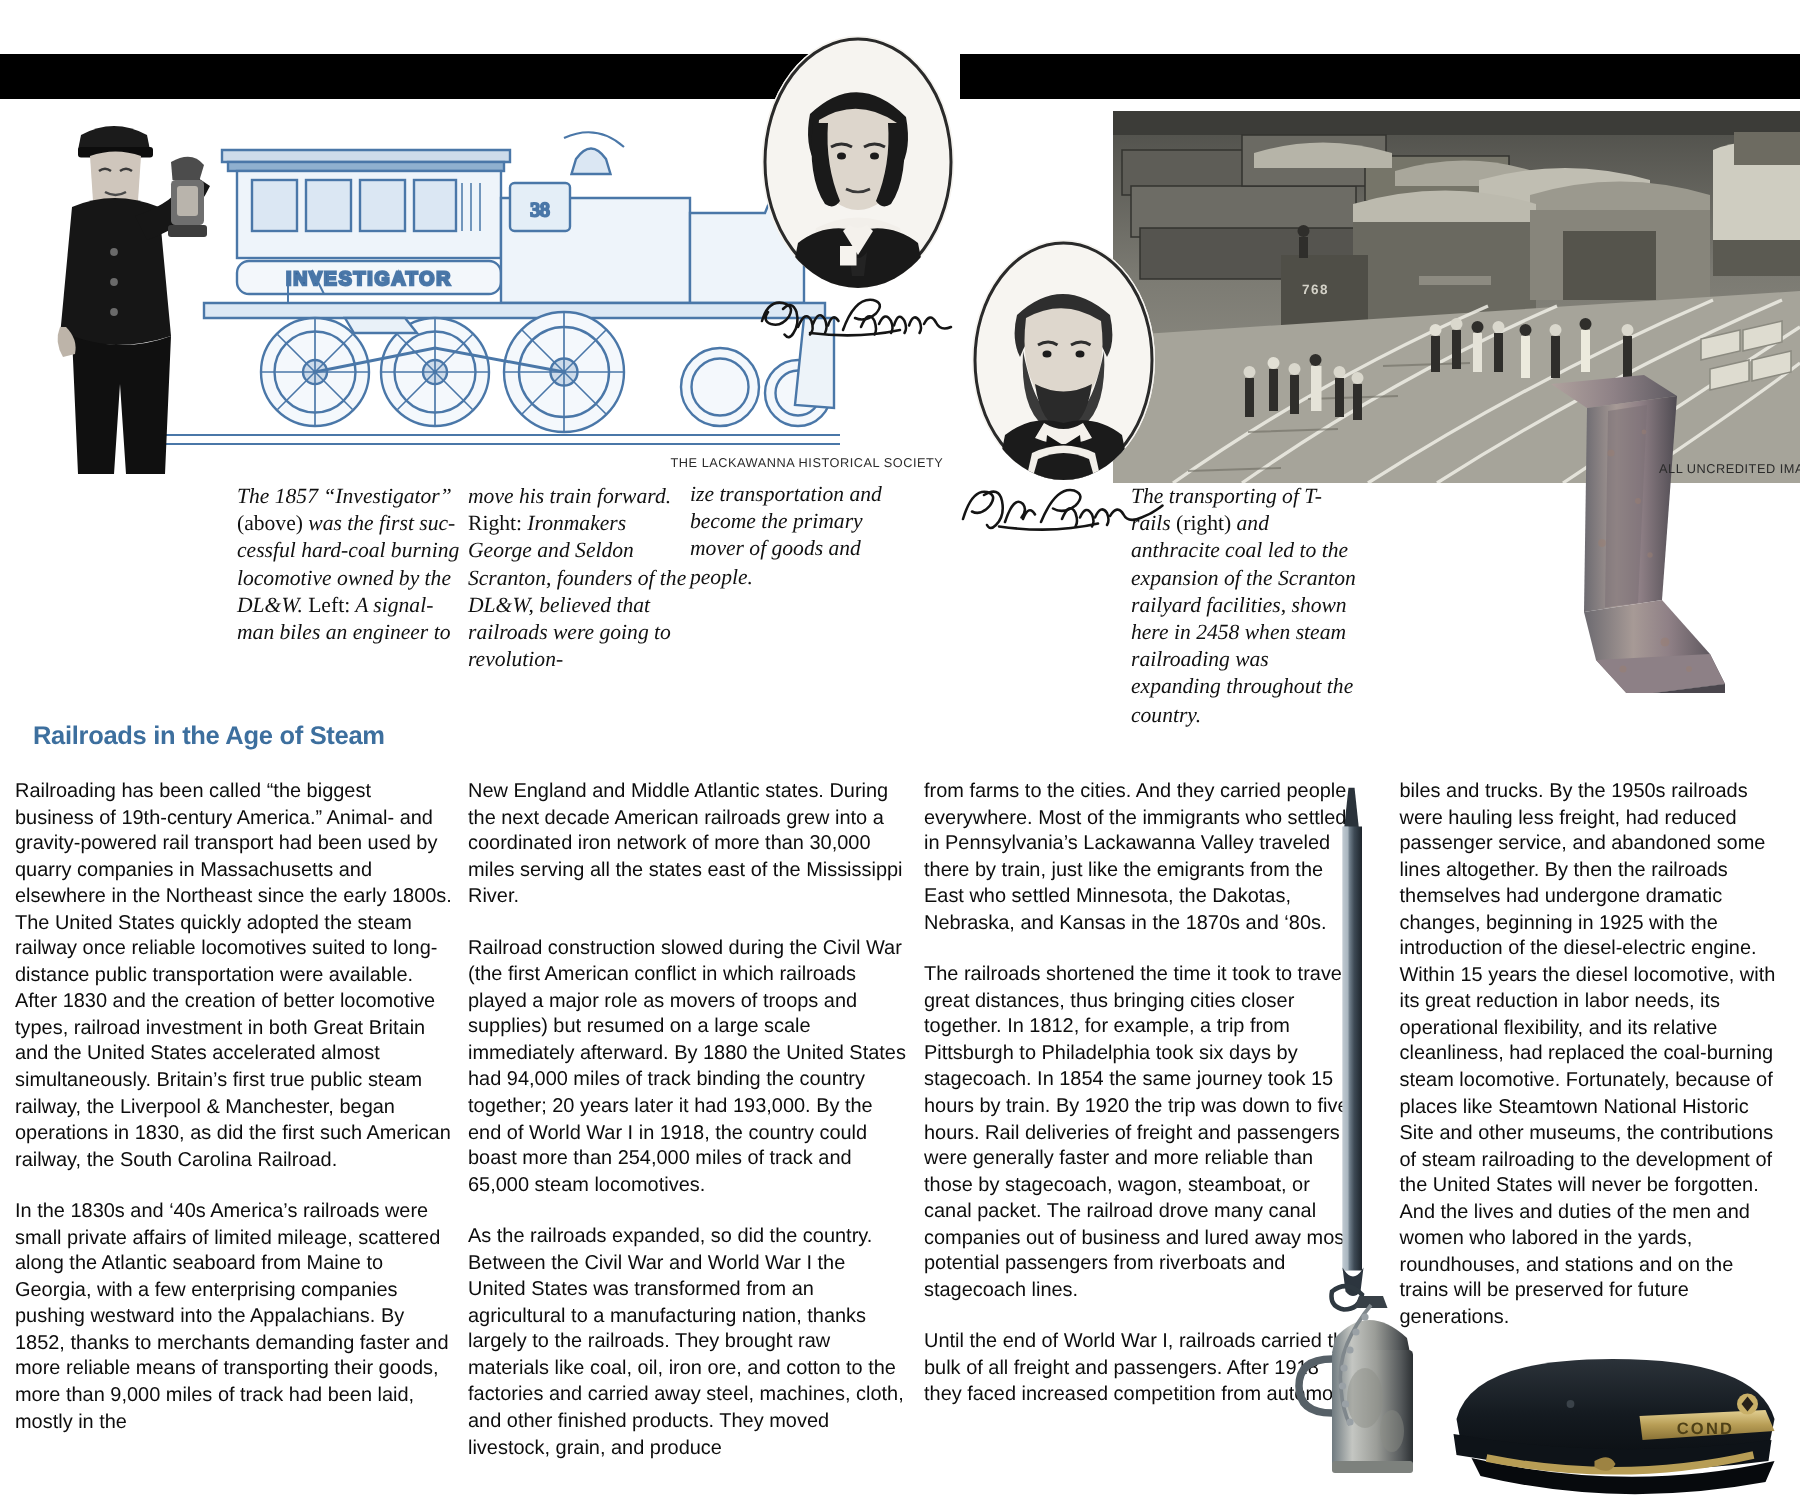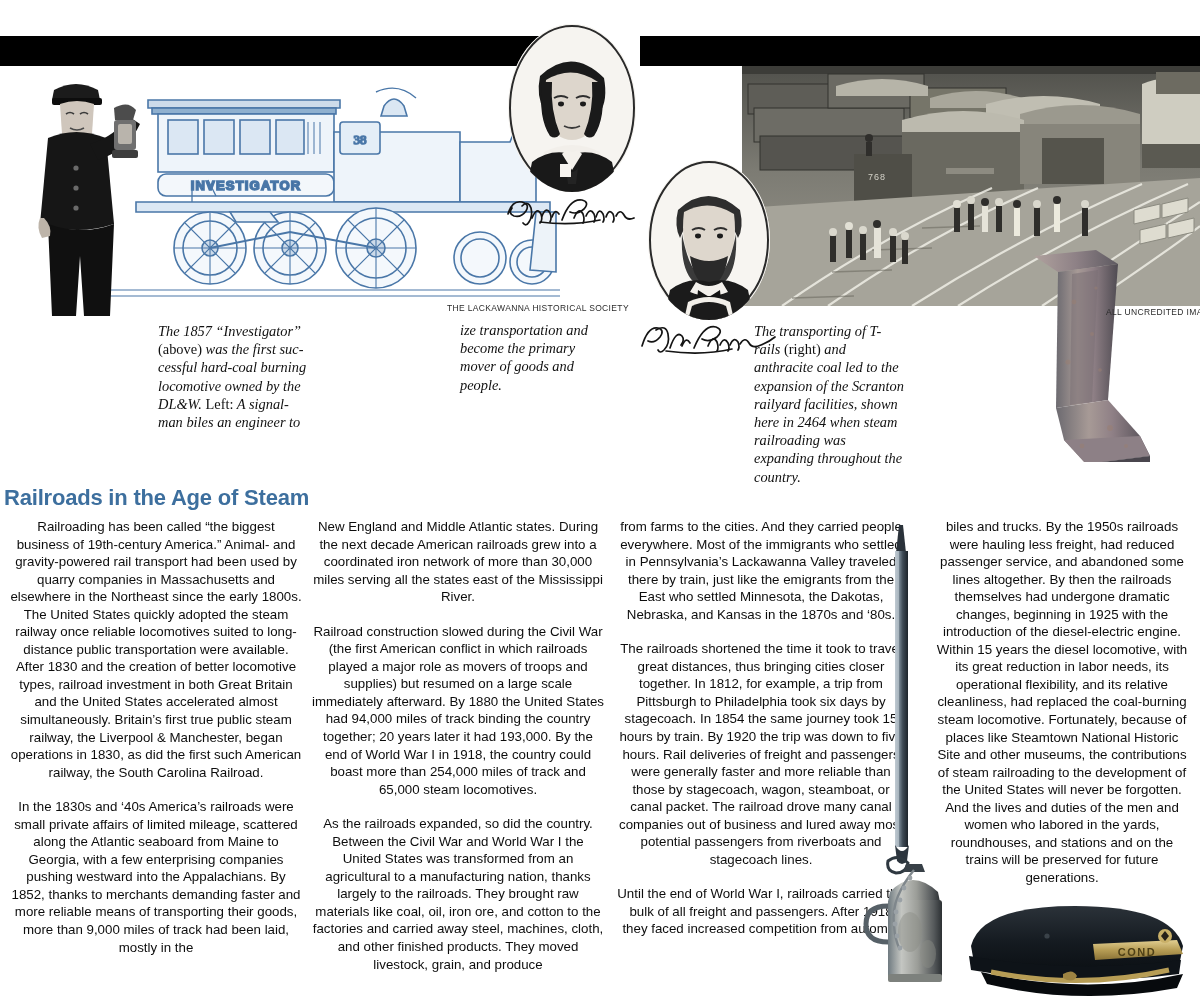--- a/index.html
+++ b/index.html
@@ -54,22 +54,22 @@
     font-family:"Liberation Serif", serif;
     font-style:italic;
     color:#1a1a1a;
   }
   #sig-george { left:500px; top:192px; width:150px; height:36px; }
   #sig-seldon { left:636px; top:320px; width:150px; height:36px; }
   .signature svg { width:100%; height:100%; display:block; }
 
   
   #railyard {
-    position:absolute; left:742px; top:58px; width:458px; height:248px;
-    z-index:2; overflow:hidden; background:#1d4ed8;
+    position:absolute; left:742px; top:74px; width:458px; height:248px;
+    z-index:2; overflow:hidden; background:#1d4ed8;font-weight:bold;
   }
   #railyard svg { width:100%; height:100%; display:block; }
 
   
   #t-rail {
     position:absolute; left:1000px; top:250px; width:180px; height:215px;
     z-index:6;
   }
   #t-rail svg { width:100%; height:100%; display:block; }
 
@@ -95,36 +95,36 @@
   }
   .cap i { }
   .cap span.rom { font-style:normal;text-align:right; }
   #cap-a { left:158px; top:4px; width:150px; font-style:italic; }
   #cap-b { left:312px; top:4px; width:150px; font-style:italic; }
   #cap-c { left:460px; top:3px; width:132px; font-style:italic; }
   #cap-d { left:754px; top:4px; width:150px; font-style:italic; }
 
   
   #headline {
-    position:absolute; left:4px; top:470px; z-index:9;
+    position:absolute; left:22px; top:470px; z-index:9;
     font-family:"Liberation Sans", sans-serif;
-    font-weight:bold; font-size:22px; letter-spacing:-.2px;
+    font-weight:bold; font-size:17px; letter-spacing:-.2px;
     color:#3d6f9e;
   }
 
   
   #body-cols {
     position:absolute; left:0; top:518px; width:1200px; height:484px; z-index:8;
   }
   .col {
     position:absolute; top:0;
     font-family:"Liberation Sans", sans-serif;
     font-size:13.3px; line-height:17.55px;
     color:#0d0d0d;
-    text-align:center;
+    text-align:left;
   }
   .col p { margin:0 0 17px 0; }
   #col-1 { left:10px; width:292px; }
   #col-2 { left:312px; width:292px; }
   #col-3 { left:616px; width:290px; }
   #col-4 { left:933px; width:258px; }
 
   
   #oilcan {
     position:absolute; left:862px; top:862px; width:108px; height:140px; z-index:12;
@@ -496,23 +496,26 @@
   </div>
 
   <div class="credit" id="credit-lhs">THE LACKAWANNA HISTORICAL SOCIETY</div>
   <div class="credit" id="credit-nps">ALL UNCREDITED IMAGES NPS</div>
 </div>
 
 <div id="captions">
   <div class="cap" id="cap-a">
     <i>The 1857 “Investigator” </i><span class="rom">(above)</span><i> was the first suc-cessful hard-coal burning locomotive owned by the DL&amp;W.</i><span class="rom"> Left:</span><i> A signal-man biles an engineer to</i>
   </div>
+  <div class="cap" id="cap-b">
+    <i>move his train forward.</i><span class="rom"> Right:</span><i> Ironmakers George and Seldon Scranton, founders of the DL&amp;W, believed that railroads were going to revolution-</i>
+  </div>
   <div class="cap" id="cap-c">ize transportation and become the primary mover of goods and people.</div>
   <div class="cap" id="cap-d">
-    <i>The transporting of T-rails </i><span class="rom">(right)</span><i> and anthracite coal led to the expansion of the Scranton railyard facilities, shown here in 2464 when steam railroading was expanding throughout the country.</i>
+    <i>The transporting of T-rails </i><span class="rom">(right)</span><i> and anthracite coal led to the expansion of the Scranton railyard facilities, shown here in 2458 when steam railroading was expanding throughout the country.</i>
   </div>
 </div>
 
 <h1 id="headline">Railroads in the Age of Steam</h1>
 
 <div id="body-cols">
   <div class="col" id="col-1">
     <p>Railroading has been called “the biggest business of 19th-century America.” Animal- and gravity-powered rail transport had been used by quarry companies in Massachusetts and elsewhere in the Northeast since the early 1800s. The United States quickly adopted the steam railway once reliable locomotives suited to long-distance public transportation were available. After 1830 and the creation of better locomotive types, railroad investment in both Great Britain and the United States accelerated almost simultaneously. Britain’s first true public steam railway, the Liverpool &amp; Manchester, began operations in 1830, as did the first such American railway, the South Carolina Railroad.</p>
     <p>In the 1830s and ‘40s America’s railroads were small private affairs of limited mileage, scattered along the Atlantic seaboard from Maine to Georgia, with a few enterprising companies pushing westward into the Appalachians. By 1852, thanks to merchants demanding faster and more reliable means of transporting their goods, more than 9,000 miles of track had been laid, mostly in the</p>
   </div>

